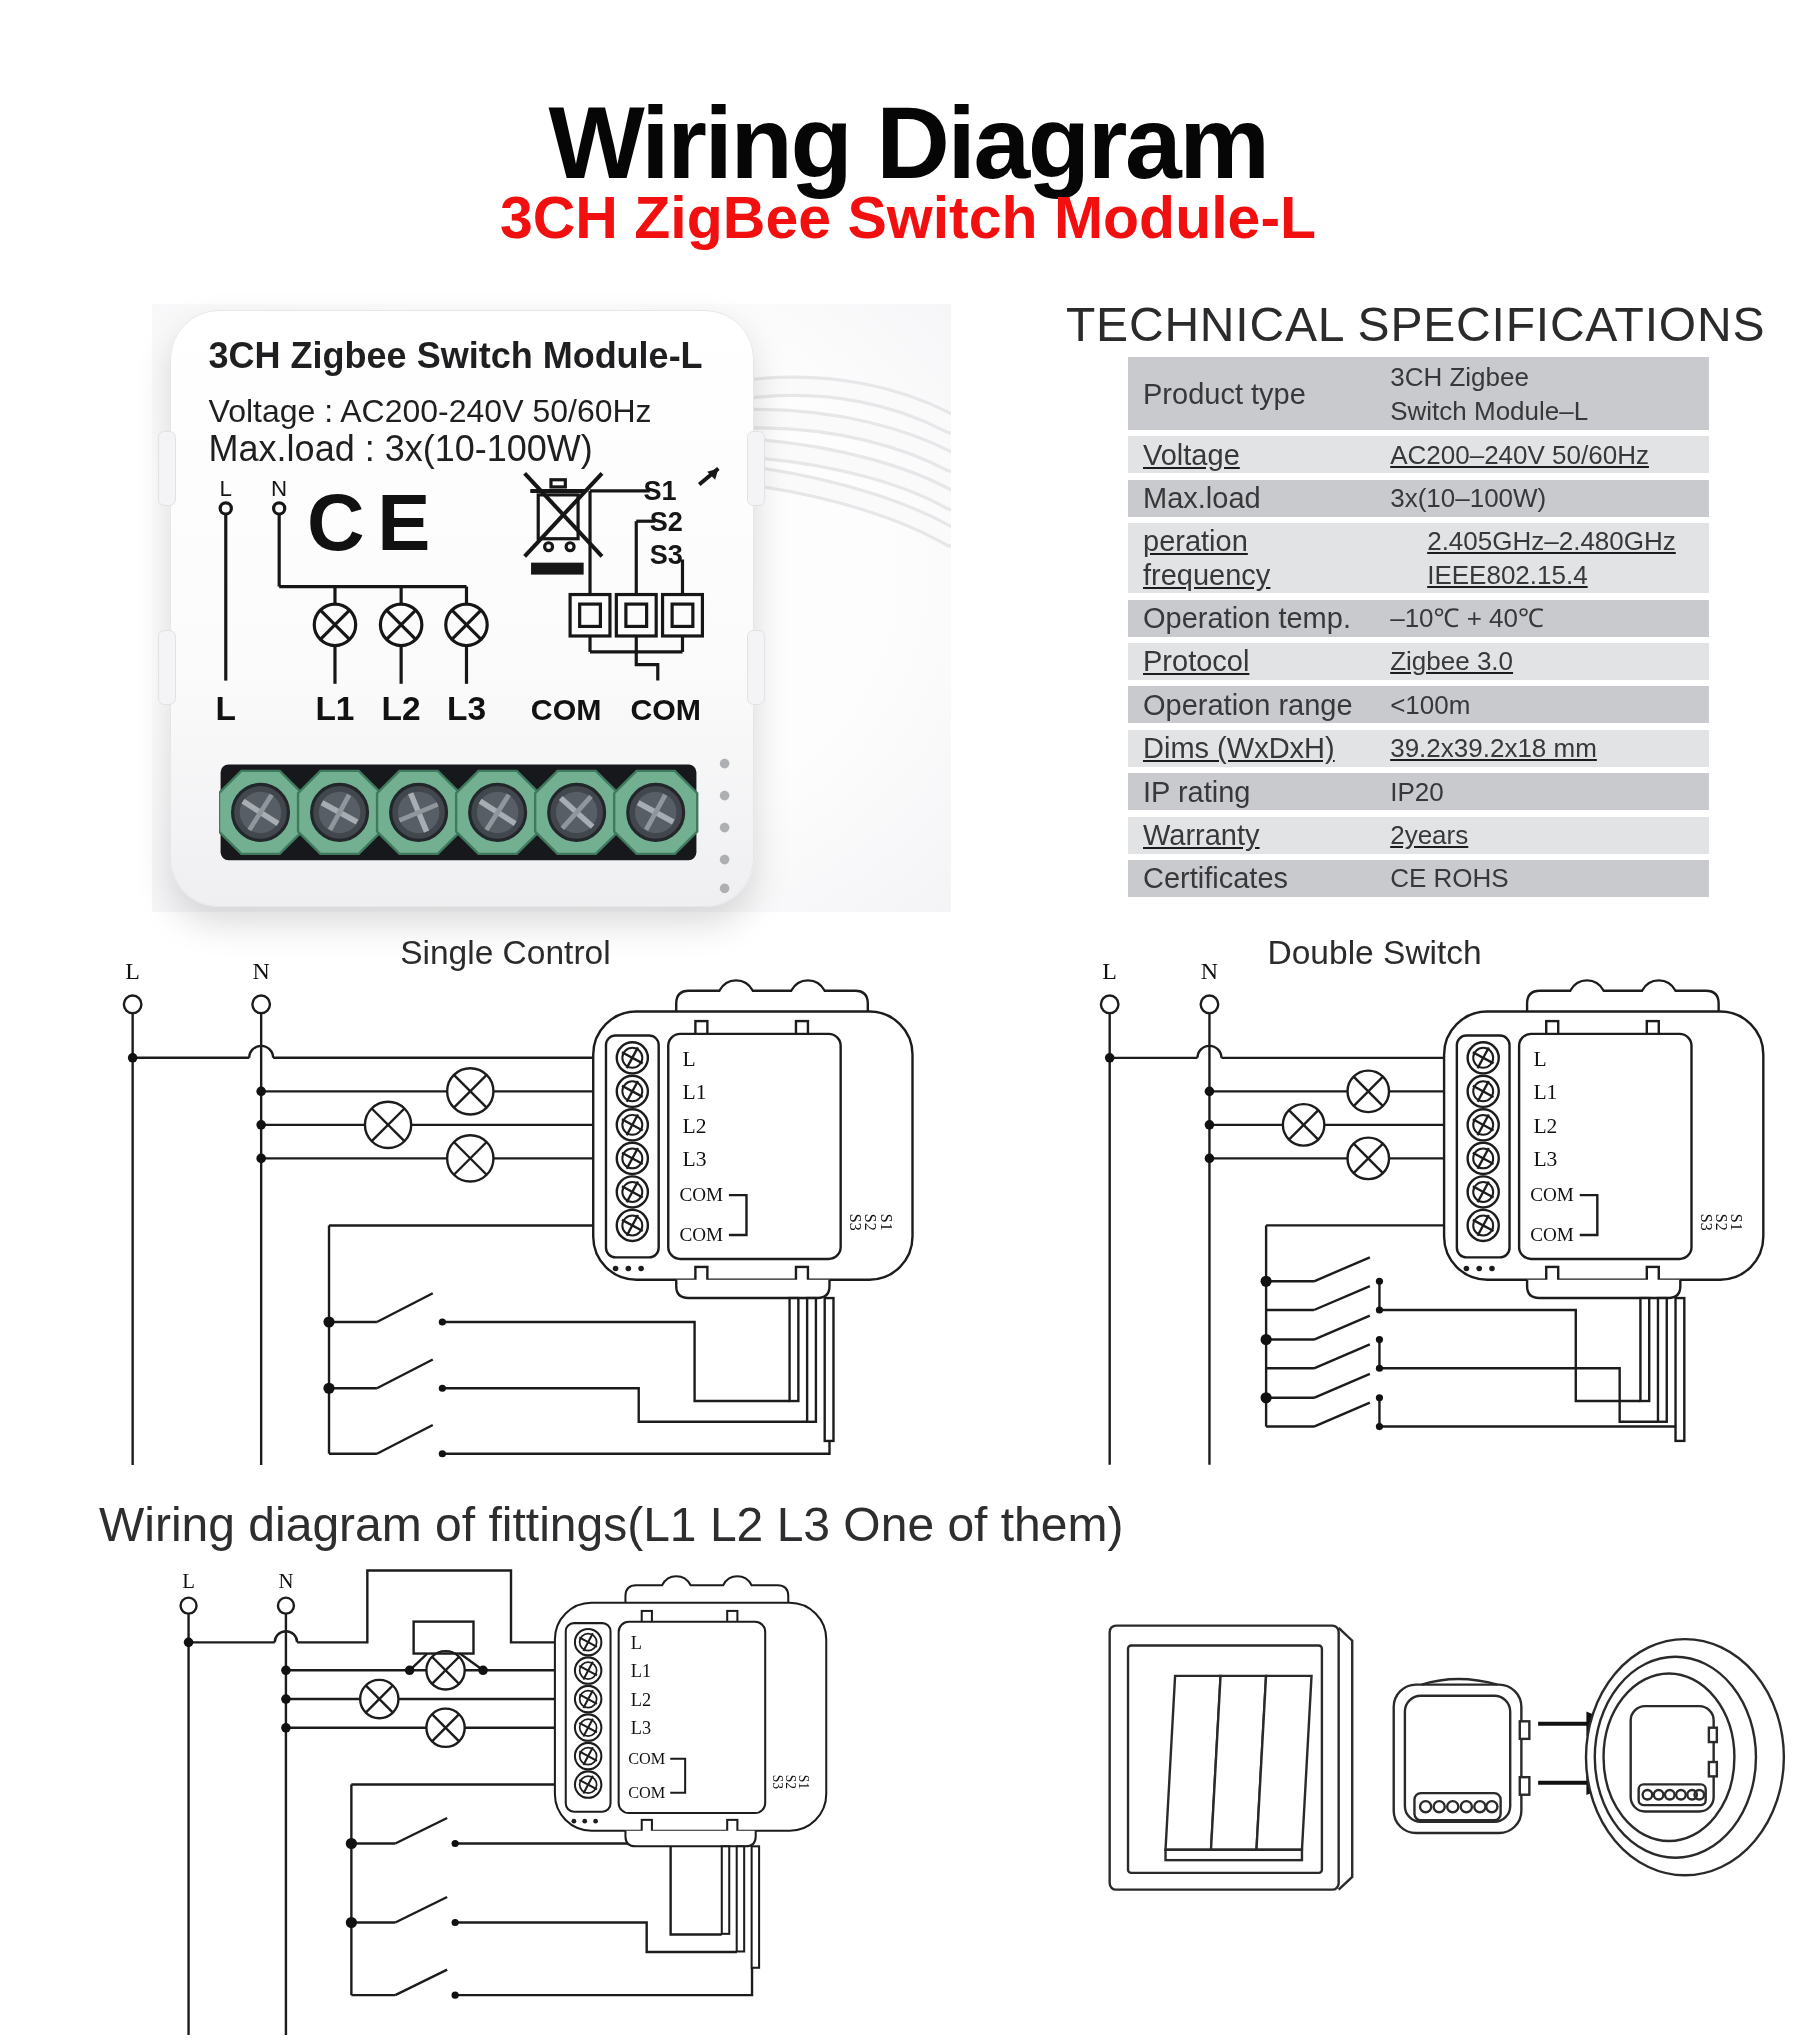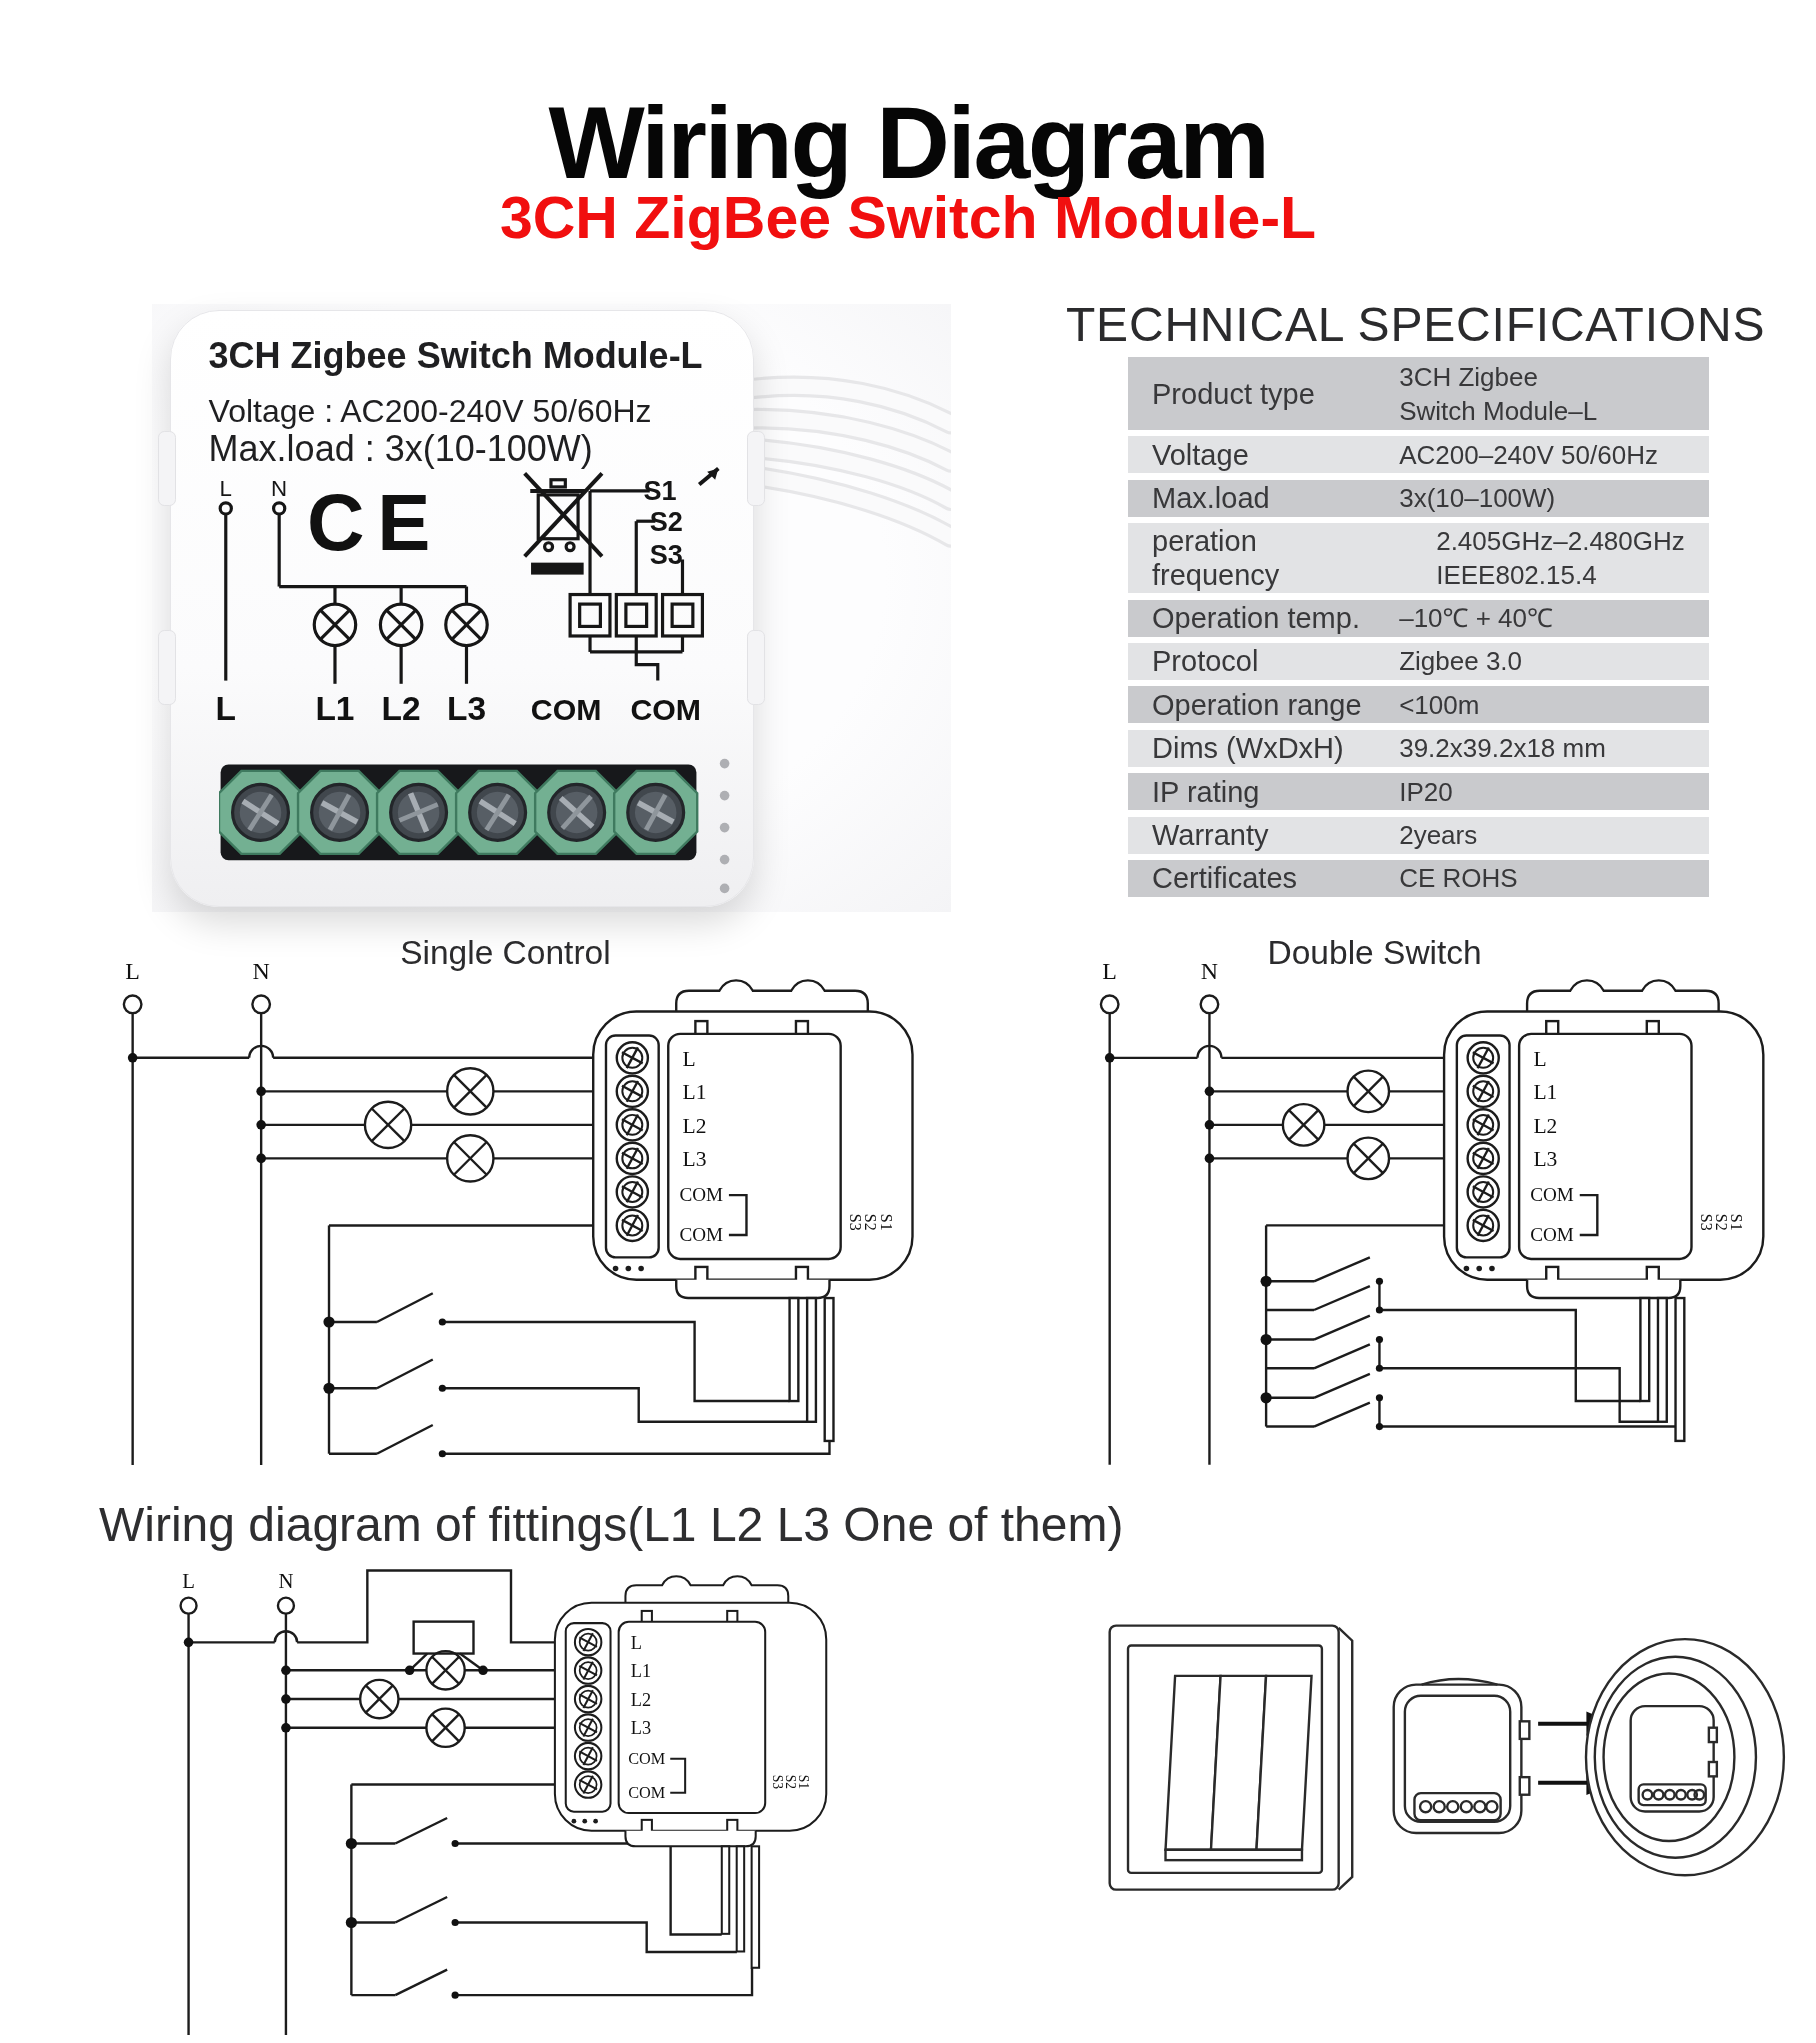--- a/index.html
+++ b/index.html
@@ -20,22 +20,22 @@
   .print-line{position:absolute;left:38px;color:#1f1f21;white-space:nowrap;}
   .print-title{top:24px;font-size:36px;font-weight:600;}
   .print-v{top:82px;font-size:32px;font-weight:400;}
   .print-m{top:117px;font-size:36px;font-weight:500;}
   
   .spec-head{position:absolute;left:1066px;top:297px;font-size:48px;font-weight:400;
              letter-spacing:0.8px;color:#2b2b2d;}
   .spec-table{position:absolute;left:1128px;top:357px;width:581px;}
   .srow{display:flex;align-items:center;margin-bottom:6.4px;}
   .srow.dark{background:#c9cacd;}
-  .srow.light{background:#e2e3e5;}
-  .srow .lab{width:236px;padding-left:24px;font-size:29px;line-height:34px;color:#38383a;white-space:pre-line;}
+  .srow.light{background:#e2e3e5;text-decoration:underline;}
+  .srow .lab{width:236px;padding-left:15px;font-size:29px;line-height:34px;color:#38383a;white-space:pre-line;}
   .srow .val{flex:1;font-size:26px;line-height:34px;color:#38383a;white-space:pre-line;padding-left:11.2px;}
   .h46{height:37px;} .h92{height:73px;} .h88{height:70px;gap:37px;}
   
   .diag{position:absolute;}
   svg text.ser{font-family:"Liberation Serif",serif;}
   svg text.san{font-family:"Liberation Sans",sans-serif;}
   .fit-head{position:absolute;left:99px;top:1497px;font-size:48px;font-weight:400;color:#2e2e30;}
   .sec-title{fill:#2b2b2d;}
 </style>
 </head>

